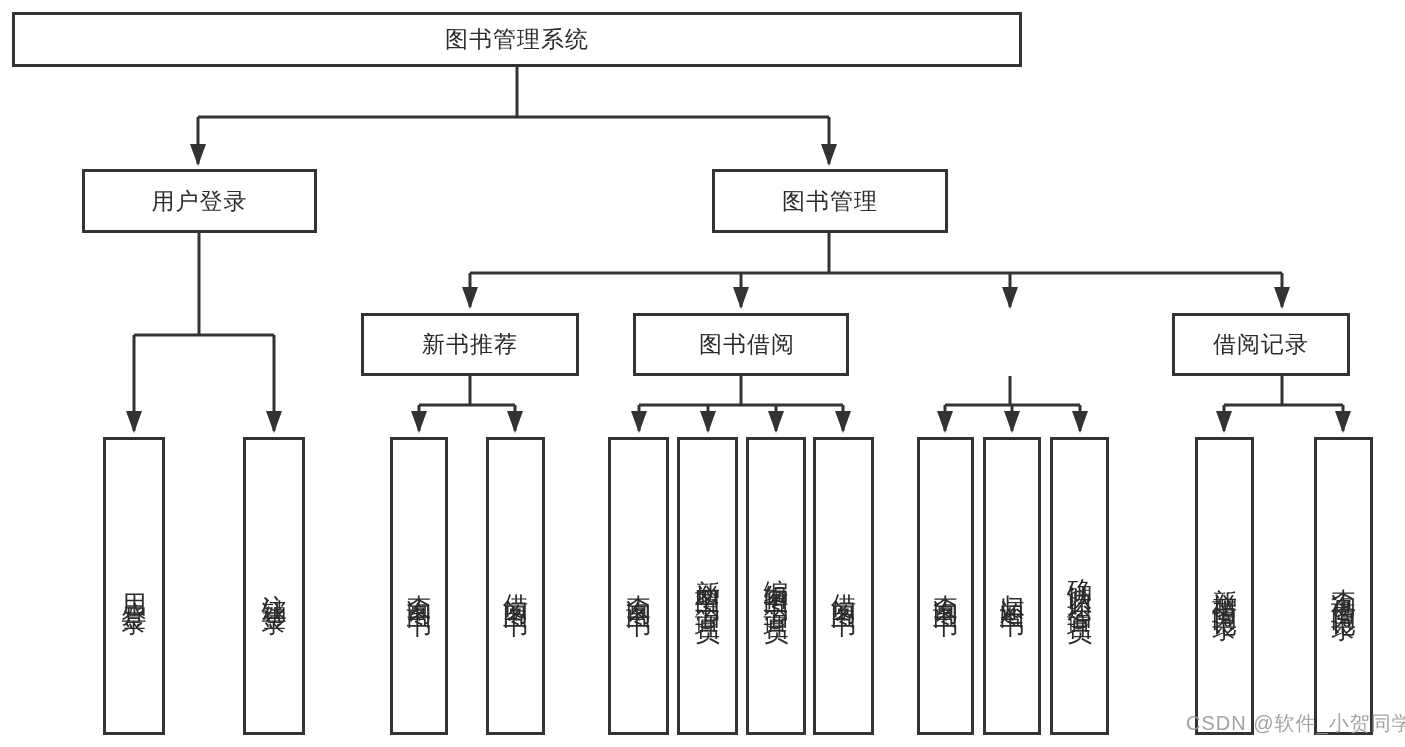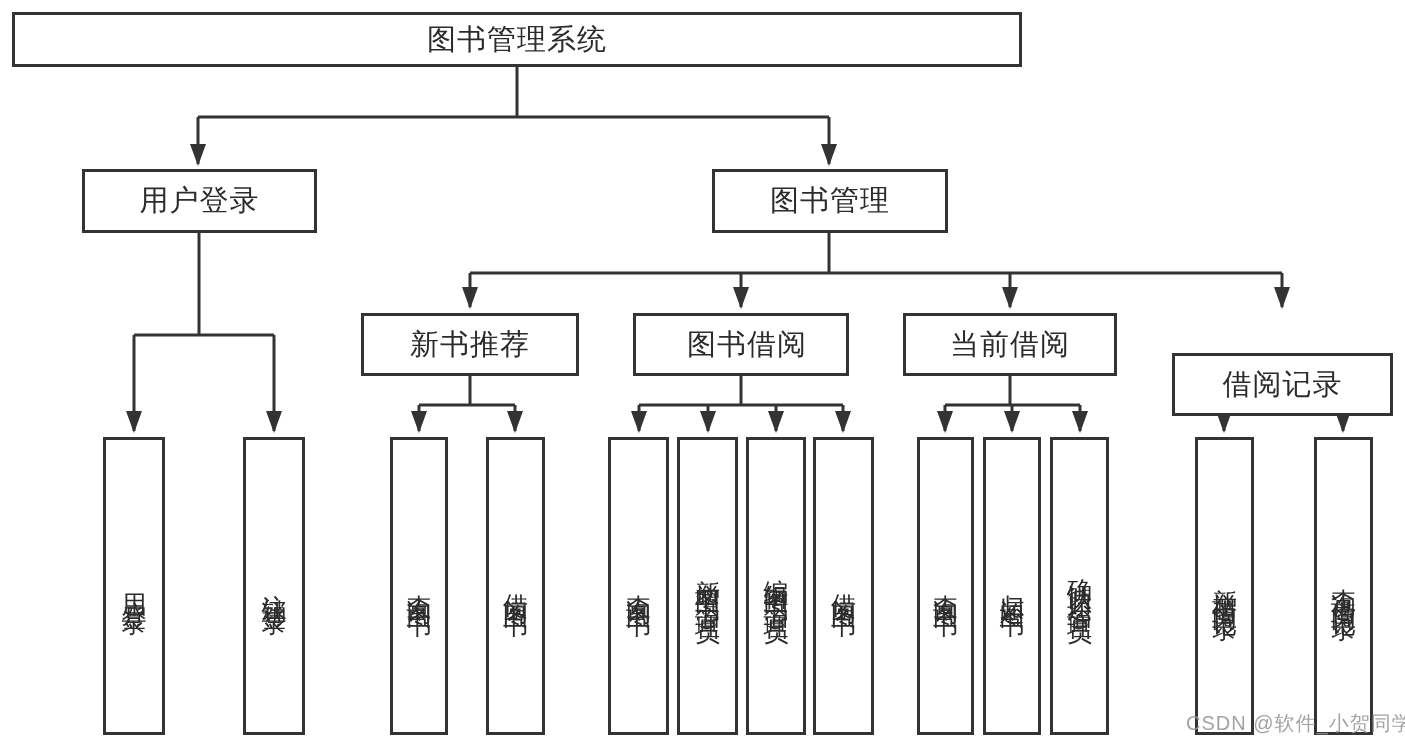--- a/index.html
+++ b/index.html
@@ -21,21 +21,21 @@
     width: 1405px; height: 747px;
     z-index: 1;
   }
   .node {
     position: absolute;
     border: 3px solid #333333;
     background: #ffffff;
     display: flex;
     align-items: center;
     justify-content: center;
-    font-size: 29px;
+    font-size: 23px;
     letter-spacing: 1px;
     color: #2b2b2b;
     z-index: 2;
     white-space: nowrap;
   }
   .vnode {
     position: absolute;
     border: 3px solid #333333;
     background: #ffffff;
     display: flex;
@@ -130,22 +130,21 @@
     </g>
   </svg>
 
   <div class="node" style="left:12px; top:12px; width:1010px; height:55px;">图书管理系统</div>
 
   <div class="node" style="left:82px; top:169px; width:235px; height:64px;">用户登录</div>
   <div class="node" style="left:361px; top:313px; width:218px; height:63px;">新书推荐</div>
 
   <div class="node" style="left:712px; top:169px; width:236px; height:64px;">图书管理</div>
   <div class="node" style="left:633px; top:313px; width:216px; height:63px;padding-left:12px;">图书借阅</div>
-  <div class="node" style="left:903px; top:313px; width:214px; height:63px;">当前借阅</div>
-  <div class="node" style="left:1172px; top:313px; width:221px; height:63px;margin-top:40px;">借阅记录</div>
+  <div class="node" style="left:1172px; top:313px; width:178px; height:63px;">借阅记录</div>
 
   <div class="vnode" style="left:103px; top:437px; width:62px; height:298px;">用户登录</div>
   <div class="vnode" style="left:243px; top:437px; width:62px; height:298px;">注销登录</div>
 
   <div class="vnode" style="left:390px; top:437px; width:58px; height:298px;">查询图书</div>
   <div class="vnode" style="left:486px; top:437px; width:59px; height:298px;">借阅图书</div>
 
   <div class="vnode" style="left:608px; top:437px; width:61px; height:298px;">查询图书</div>
   <div class="vnode" style="left:677px; top:437px; width:61px; height:298px;">新增图书（管理员）</div>
   <div class="vnode" style="left:746px; top:437px; width:60px; height:298px;">编辑图书（管理员）</div>

